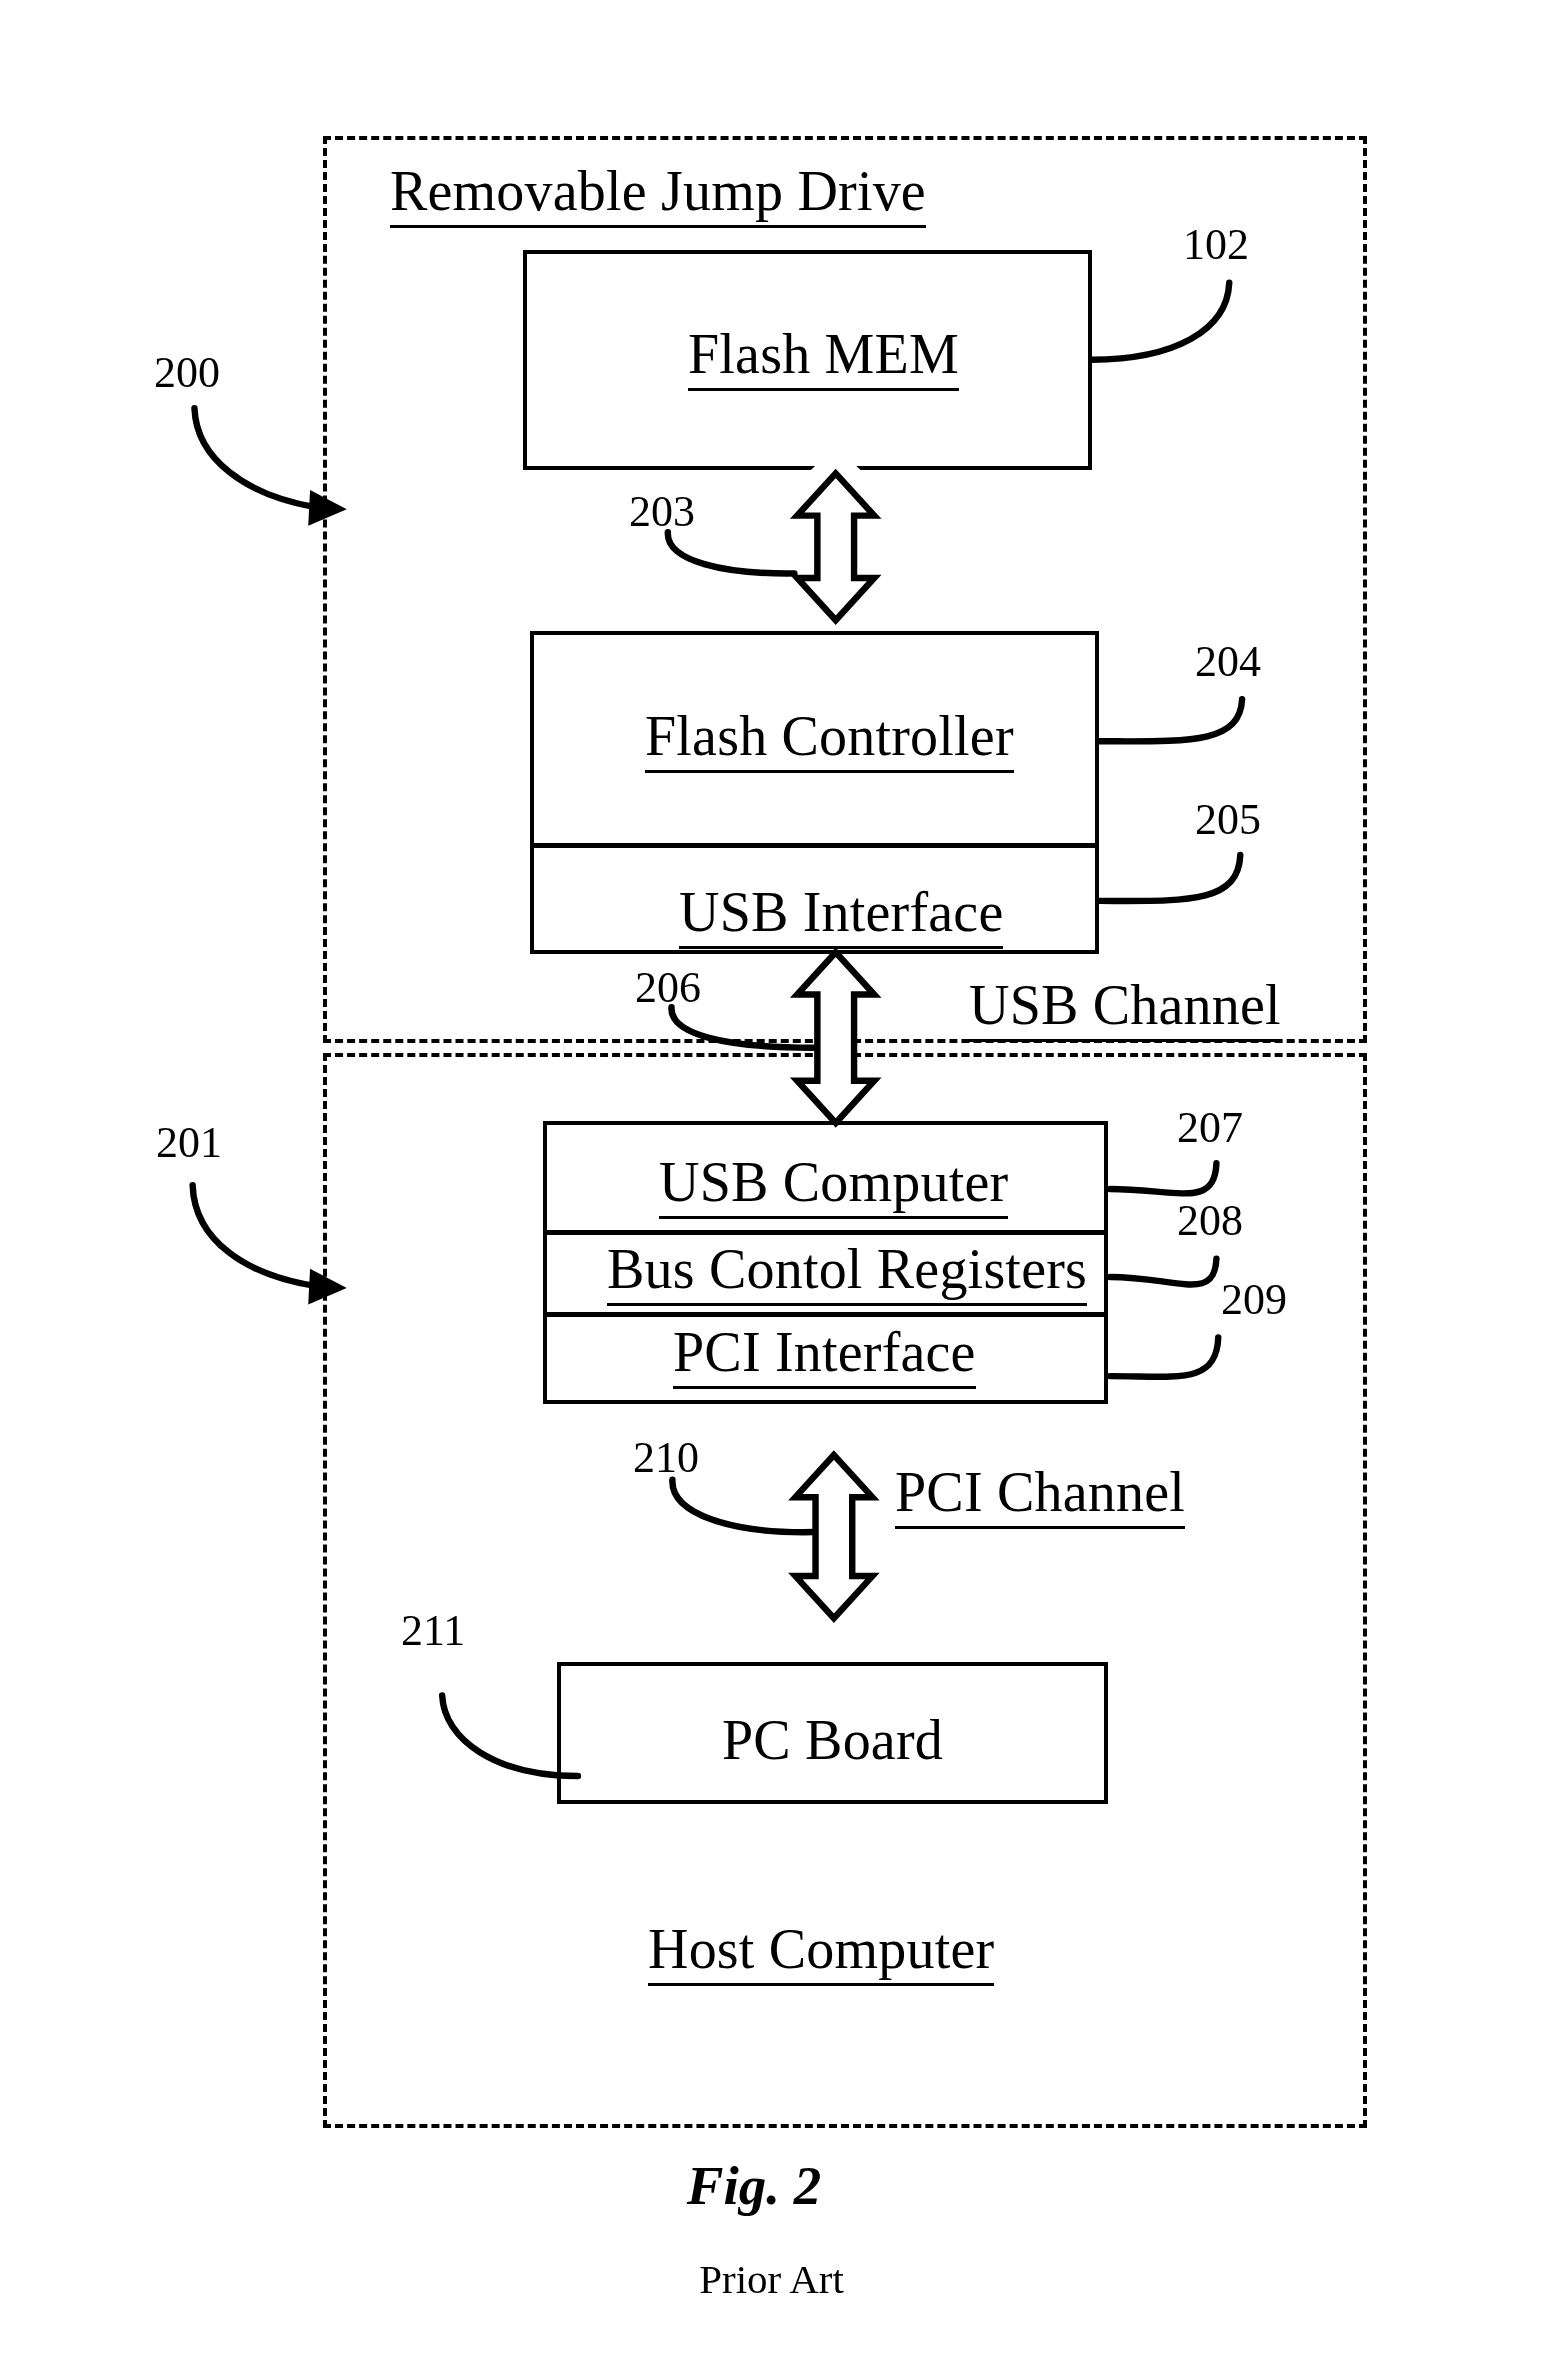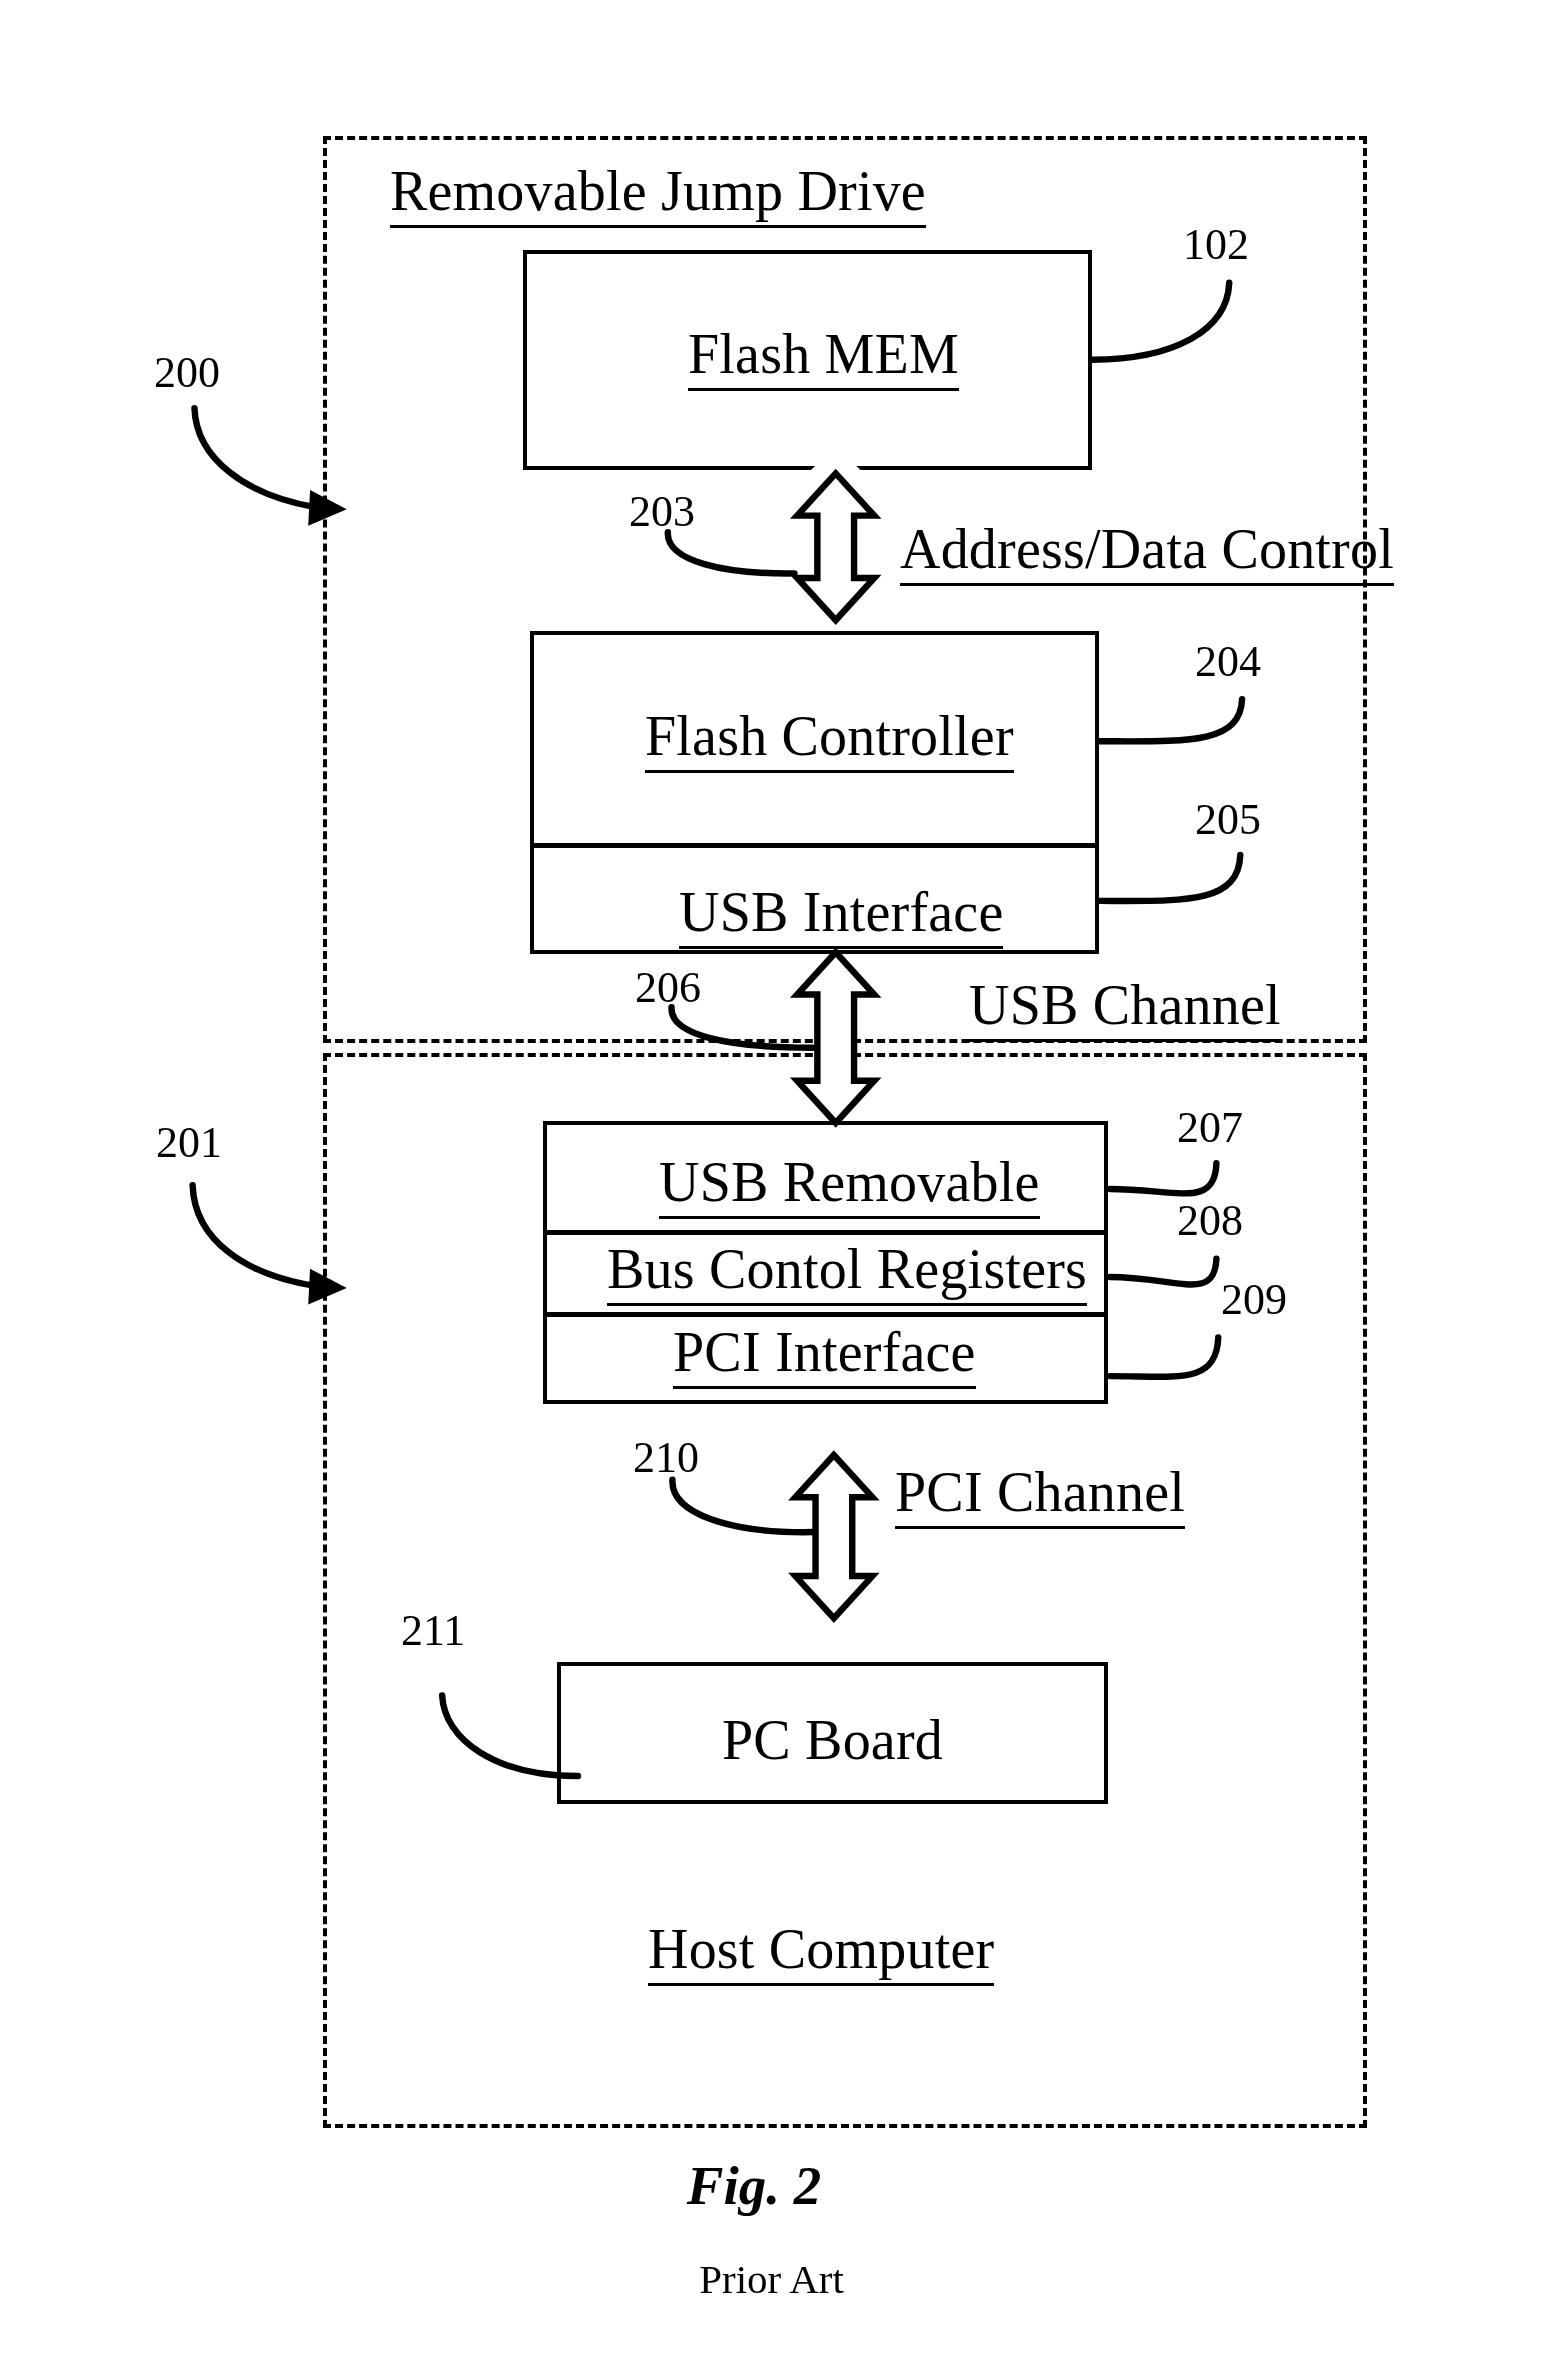--- a/index.html
+++ b/index.html
@@ -83,36 +83,35 @@
 
 <div id="page">
 
   <div class="enclosure" style="left:323px; top:136px; width:1044px; height:907px;"></div>
 
   <div class="lbl u" style="left:390px; top:163px;">Removable Jump Drive</div>
 
   <div class="solidbox" style="left:523px; top:250px; width:569px; height:220px;"></div>
   <div class="lbl u" style="left:688px; top:326px;">Flash MEM</div>
 
-  <div class="lbl u" style="left:900px; top:521px;">Address/Data Control</div>
 
   <div class="solidbox" style="left:530px; top:631px; width:569px; height:323px;"></div>
   <div class="divider" style="left:530px; top:843px; width:569px;"></div>
   <div class="lbl u" style="left:645px; top:708px;">Flash Controller</div>
   <div class="lbl u" style="left:679px; top:884px;">USB Interface</div>
 
   <div class="lbl u" style="left:969px; top:977px;">USB Channel</div>
 
   <div class="enclosure" style="left:323px; top:1053px; width:1044px; height:1075px;"></div>
 
   <div class="solidbox" style="left:543px; top:1121px; width:565px; height:283px;"></div>
   <div class="divider" style="left:543px; top:1230px; width:565px;"></div>
   <div class="divider" style="left:543px; top:1312px; width:565px;"></div>
 
-  <div class="lbl u" style="left:659px; top:1154px;">USB Removable</div>
+  <div class="lbl u" style="left:659px; top:1154px;">USB Computer</div>
   <div class="lbl u" style="left:607px; top:1241px;">Bus Contol Registers</div>
   <div class="lbl u" style="left:673px; top:1324px;">PCI Interface</div>
 
   <div class="lbl u" style="left:895px; top:1464px;">PCI Channel</div>
 
   <div class="solidbox" style="left:557px; top:1662px; width:551px; height:142px;"></div>
   <div class="lbl" style="left:722px; top:1712px;">PC Board</div>
 
   <div class="lbl u" style="left:648px; top:1921px;">Host Computer</div>
 

